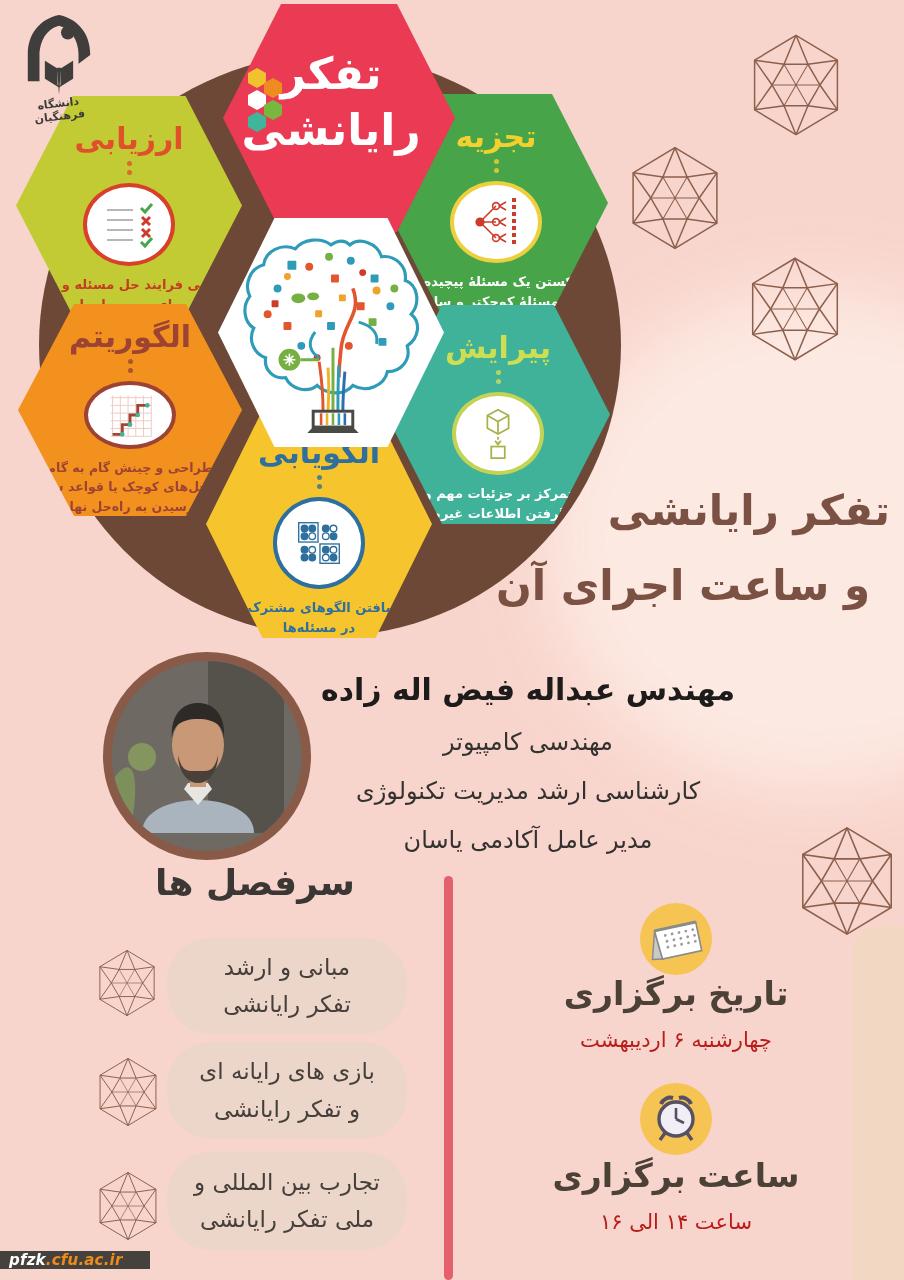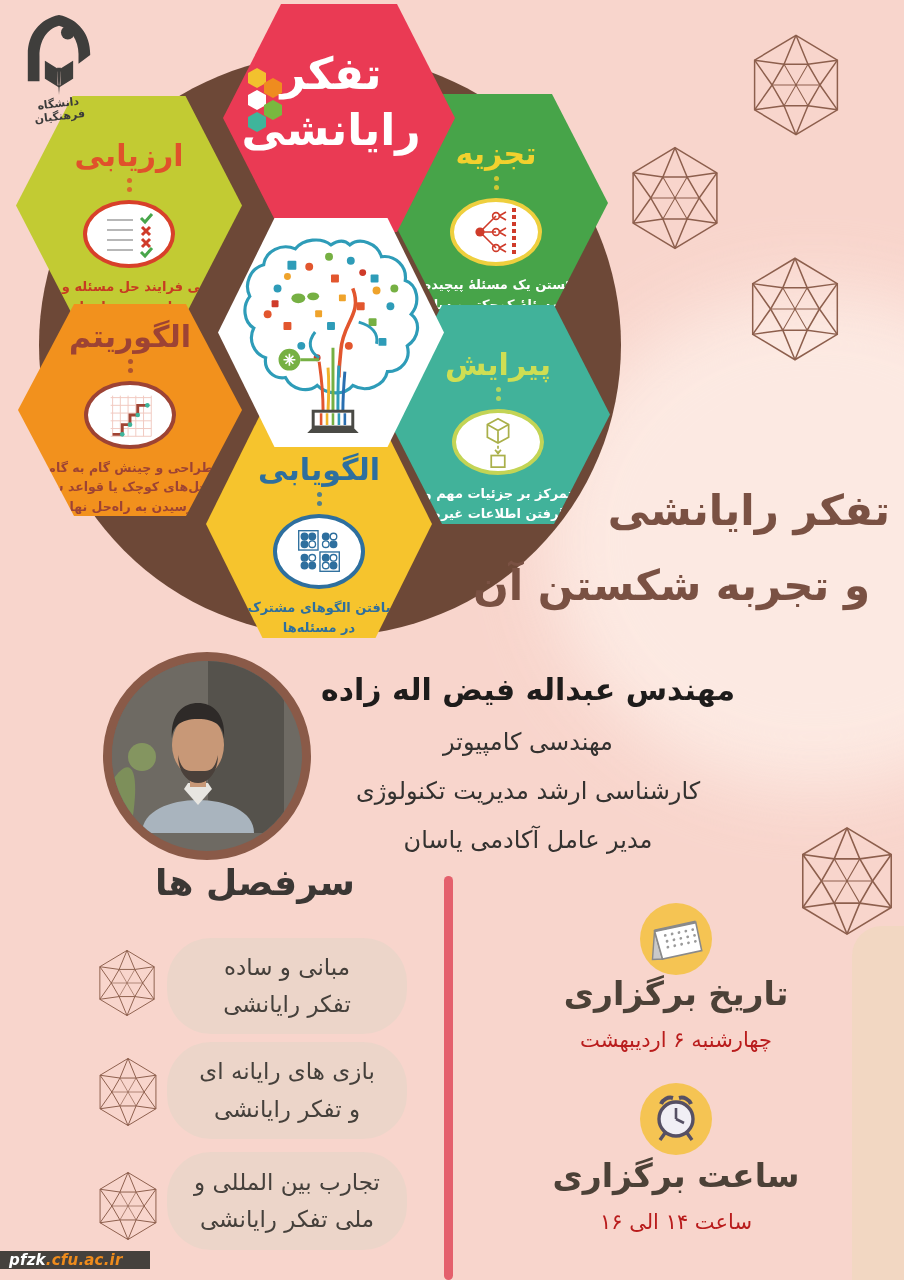--- a/index.html
+++ b/index.html
@@ -4,21 +4,21 @@
 <style>
   html,body{margin:0;padding:0;}
   body{font-family:"DejaVu Sans",sans-serif;}
   .poster{position:relative;width:904px;height:1280px;overflow:hidden;background:#f8d5cc;}
   .blob{position:absolute;left:545px;top:290px;width:540px;height:500px;border-radius:50%;
         background:#fdece5;filter:blur(35px);opacity:.9;}
   .strip{position:absolute;left:852px;top:926px;width:52px;height:354px;border-top-left-radius:30px;}
   .circle{position:absolute;left:39px;top:54px;width:582px;height:582px;border-radius:50%;}
   .hex{position:absolute;clip-path:polygon(25% 0%,75% 0%,100% 50%,75% 100%,25% 100%,0% 50%);
        display:flex;flex-direction:column;align-items:center;text-align:center;}
-  .node{padding-top:43px;box-sizing:border-box;}
+  .node{padding-top:26px;box-sizing:border-box;}
   .node.compact{padding-top:16px;}
   .node-title{font-size:30px;font-weight:700;line-height:1.1;}
   .node-dots{display:flex;flex-direction:column;align-items:center;margin:4px 0 6px 0;}
   .node-dots .dot{width:5px;height:5px;border-radius:50%;background:currentColor;opacity:.8;margin:2px;}
   .node-circle{width:84px;height:84px;border-radius:50%;background:#fff;border:4px solid #ccc;
                display:flex;align-items:center;justify-content:center;}
   .node-desc{margin-top:9px;font-size:13px;line-height:1.55;white-space:pre-line;font-weight:700;}
   .hex-red-title{margin-top:42px;font-size:44px;line-height:1.28;font-weight:700;color:#fff;transform:translateX(-8px);}
   .main-title{position:absolute;left:466px;top:474px;width:424px;text-align:right;color:#7a5143;
               font-size:42px;font-weight:700;line-height:1.78;}
@@ -300,21 +300,21 @@
         <circle cx="49" cy="20" r="7"></circle>
         <path d="M24 46 L40 56 L56 46 L56 68 L40 78 L24 68 Z M40 60 L40 74" stroke="#f8d5cc" stroke-width="3" fill="#3f3e3c"></path>
         <path d="M38 56 L42 56 L40 84 Z"></path>
       </g>
     </svg>
     <div class="logo-caption fa">دانشگاه فرهنگیان</div>
   </div>
 
   <div class="main-title fa">
     <div class="l1">تفکر رایانشی</div>
-    <div class="l2">و تجربه شکستن آن</div>
+    <div class="l2">و ساعت اجرای آن</div>
   </div>
 
   <div class="photo">
     <svg width="172" height="172" viewBox="0 0 172 172">
       <rect x="0" y="0" width="172" height="172" fill="#6e6a63"></rect>
       <rect x="96" y="0" width="76" height="172" fill="#55524c"></rect>
       <path d="M0,120 C20,90 30,110 18,172 L0,172 Z" fill="#7d8f5a"></path>
       <circle cx="30" cy="96" r="14" fill="#8aa05f" opacity=".8"></circle>
       <path d="M30,172 C30,128 142,128 142,172 Z" fill="#a9b4be"></path>
       <path d="M72,128 L86,144 L100,128 L96,122 L76,122 Z" fill="#e8e6e1"></path>
@@ -330,21 +330,21 @@
     <div class="speaker-line">کارشناسی ارشد مدیریت تکنولوژی</div>
     <div class="speaker-line">مدیر عامل آکادمی یاسان</div>
   </div>
 
   <div class="topics-heading fa">سرفصل ها</div>
   <div class="divider" style="background: rgb(228, 96, 108);"></div>
 
   <svg class="geo" style="left:95px;top:948px" width="64" height="70" viewBox="-50 -58 100 116">
       <use href="#geoHexSym"></use>
     </svg>
-  <div class="pill fa" style="left: 167px; top: 938px; height: 96px; background: rgb(236, 213, 201);">مبانی و ساده
+  <div class="pill fa" style="left: 167px; top: 938px; height: 96px; background: rgb(236, 213, 201);">مبانی و ارشد
 تفکر رایانشی</div>
 
   <svg class="geo" style="left:96px;top:1056px" width="64" height="72" viewBox="-50 -58 100 116">
       <use href="#geoHexSym"></use>
     </svg>
   <div class="pill fa" style="left: 167px; top: 1042px; height: 97px; background: rgb(236, 213, 201);">بازی های رایانه ای
 و تفکر رایانشی</div>
 
   <svg class="geo" style="left:96px;top:1170px" width="64" height="72" viewBox="-50 -58 100 116">
       <use href="#geoHexSym"></use>

